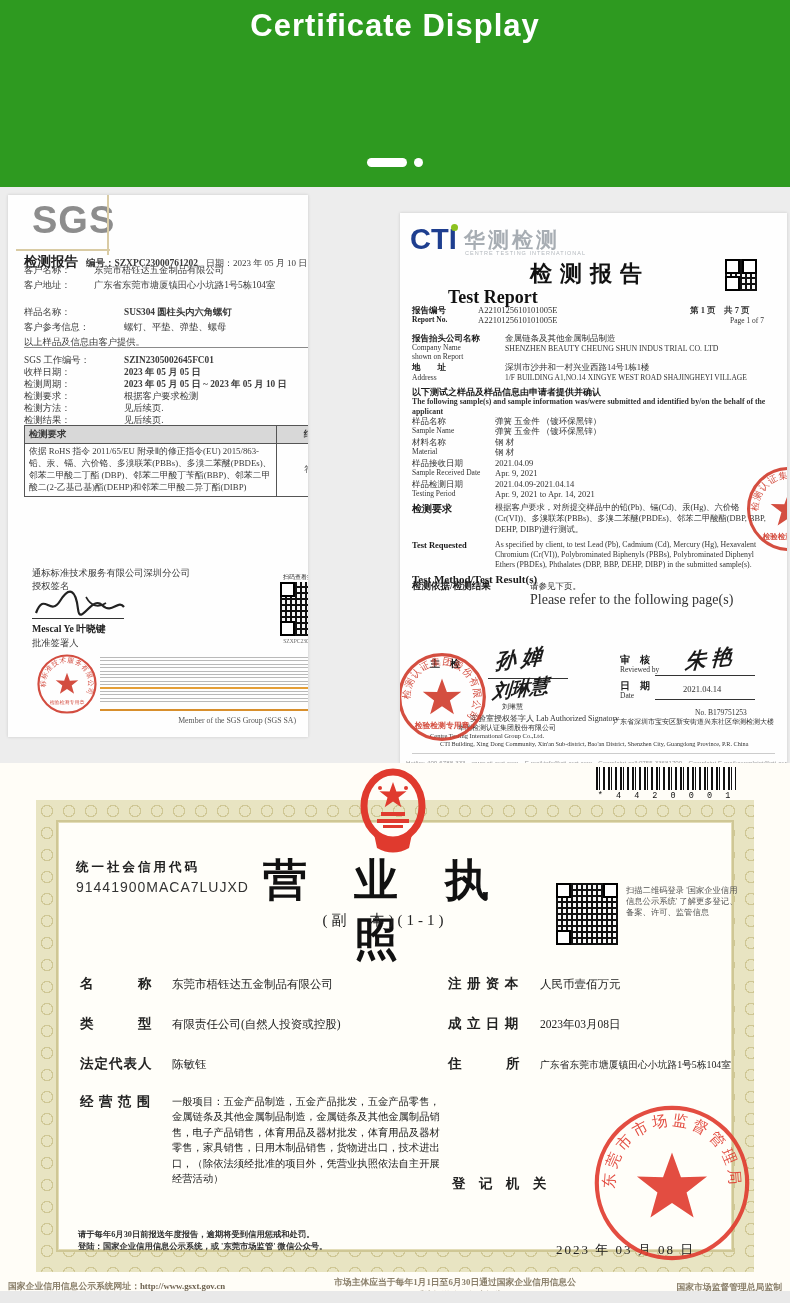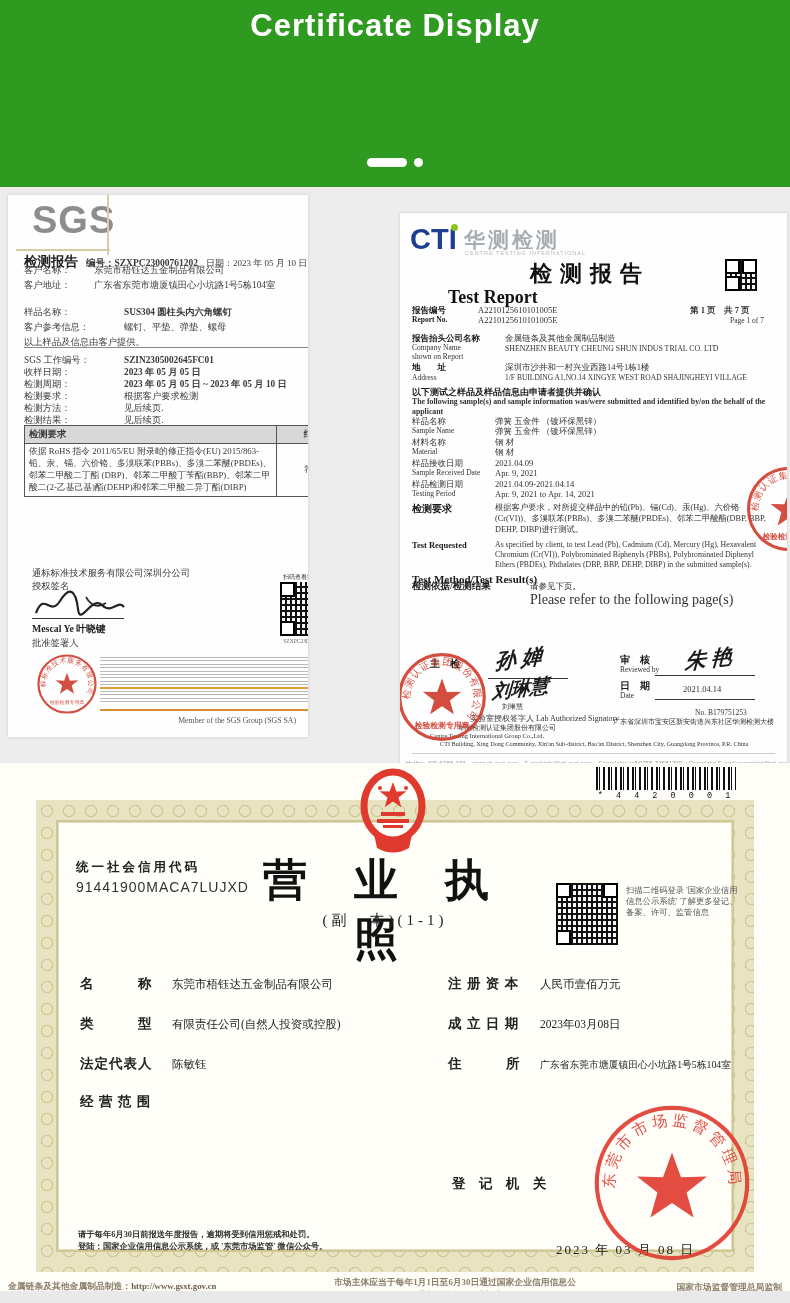--- a/index.html
+++ b/index.html
@@ -406,41 +406,42 @@
     <div class="lrow-v" style="left:172px;top:254px">有限责任公司(自然人投资或控股)</div>
     <div class="lrow-lb" style="left:448px;top:252px">成 立 日 期</div>
     <div class="lrow-v" style="left:540px;top:254px">2023年03月08日</div>
 
     <div class="lrow-lb" style="left:80px;top:292px">法定代表人</div>
     <div class="lrow-v" style="left:172px;top:294px">陈敏钰</div>
     <div class="lrow-lb" style="left:448px;top:292px">住　　　所</div>
     <div class="lrow-v" style="left:540px;top:296px;font-size:9.8px">广东省东莞市塘厦镇田心小坑路1号5栋104室</div>
 
     <div class="lrow-lb" style="left:80px;top:330px">经 营 范 围</div>
+    <div class="lrow-v wrap" style="left:172px;top:331px;width:268px;font-size:10.3px">一般项目：五金产品制造，五金产品批发，五金产品零售，金属链条及其他金属制品制造，金属链条及其他金属制品销售，电子产品销售，体育用品及器材批发，体育用品及器材零售，家具销售，日用木制品销售，货物进出口，技术进出口，（除依法须经批准的项目外，凭营业执照依法自主开展经营活动）</div>
 
     <div class="lic-reg">登 记 机 关</div>
     <div class="lic-date">2023 年 03 月 08 日</div>
 
     <svg class="stamp" style="left:592px;top:340px" width="160" height="160" viewBox="0 0 100 100">
       <defs>
           <path id="arc-lic" d="M50,50 m-36,0 a36,36 0 1,1 72,0 a36,36 0 1,1 -72,0"></path>
         </defs>
       <circle cx="50" cy="50" r="47" fill="none" stroke="#e03a2e" stroke-width="2.6"></circle>
       <path d="M50,31 L55.6,46.4 L71.9,45.9 L59.1,55.9 L63.5,71.6 L50,62.5 L36.5,71.6 L40.9,55.9 L28.1,45.9 L44.4,46.4 Z" fill="#e03a2e"></path>
       <text font-size="9.5" fill="#e03a2e" letter-spacing="2.5"><textPath href="#arc-lic" startOffset="25%" text-anchor="middle">东莞市市场监督管理局</textPath></text>
     </svg>
 
     <div class="lic-note">
       <div>请于每年6月30日前报送年度报告，逾期将受到信用惩戒和处罚。</div>
       <div>登陆：国家企业信用信息公示系统，或 '东莞市场监管' 微信公众号。</div>
     </div>
 
     <div class="lic-footer">
       <div class="lic-f-left">
-        <span>金属链条及其他金属制品制造：</span><span class="lic-f-url">http://www.gsxt.gov.cn</span>
+        <span>国家企业信用信息公示系统网址：</span><span class="lic-f-url">http://www.gsxt.gov.cn</span>
       </div>
       <div class="lic-f-center">市场主体应当于每年1月1日至6月30日通过国家企业信用信息公示系统报送公示年度报告</div>
       <div class="lic-f-right">国家市场监督管理总局监制</div>
     </div>
   </div>
 
   <div class="bottom-strip"></div>
 </div>
 
 </body></html>

